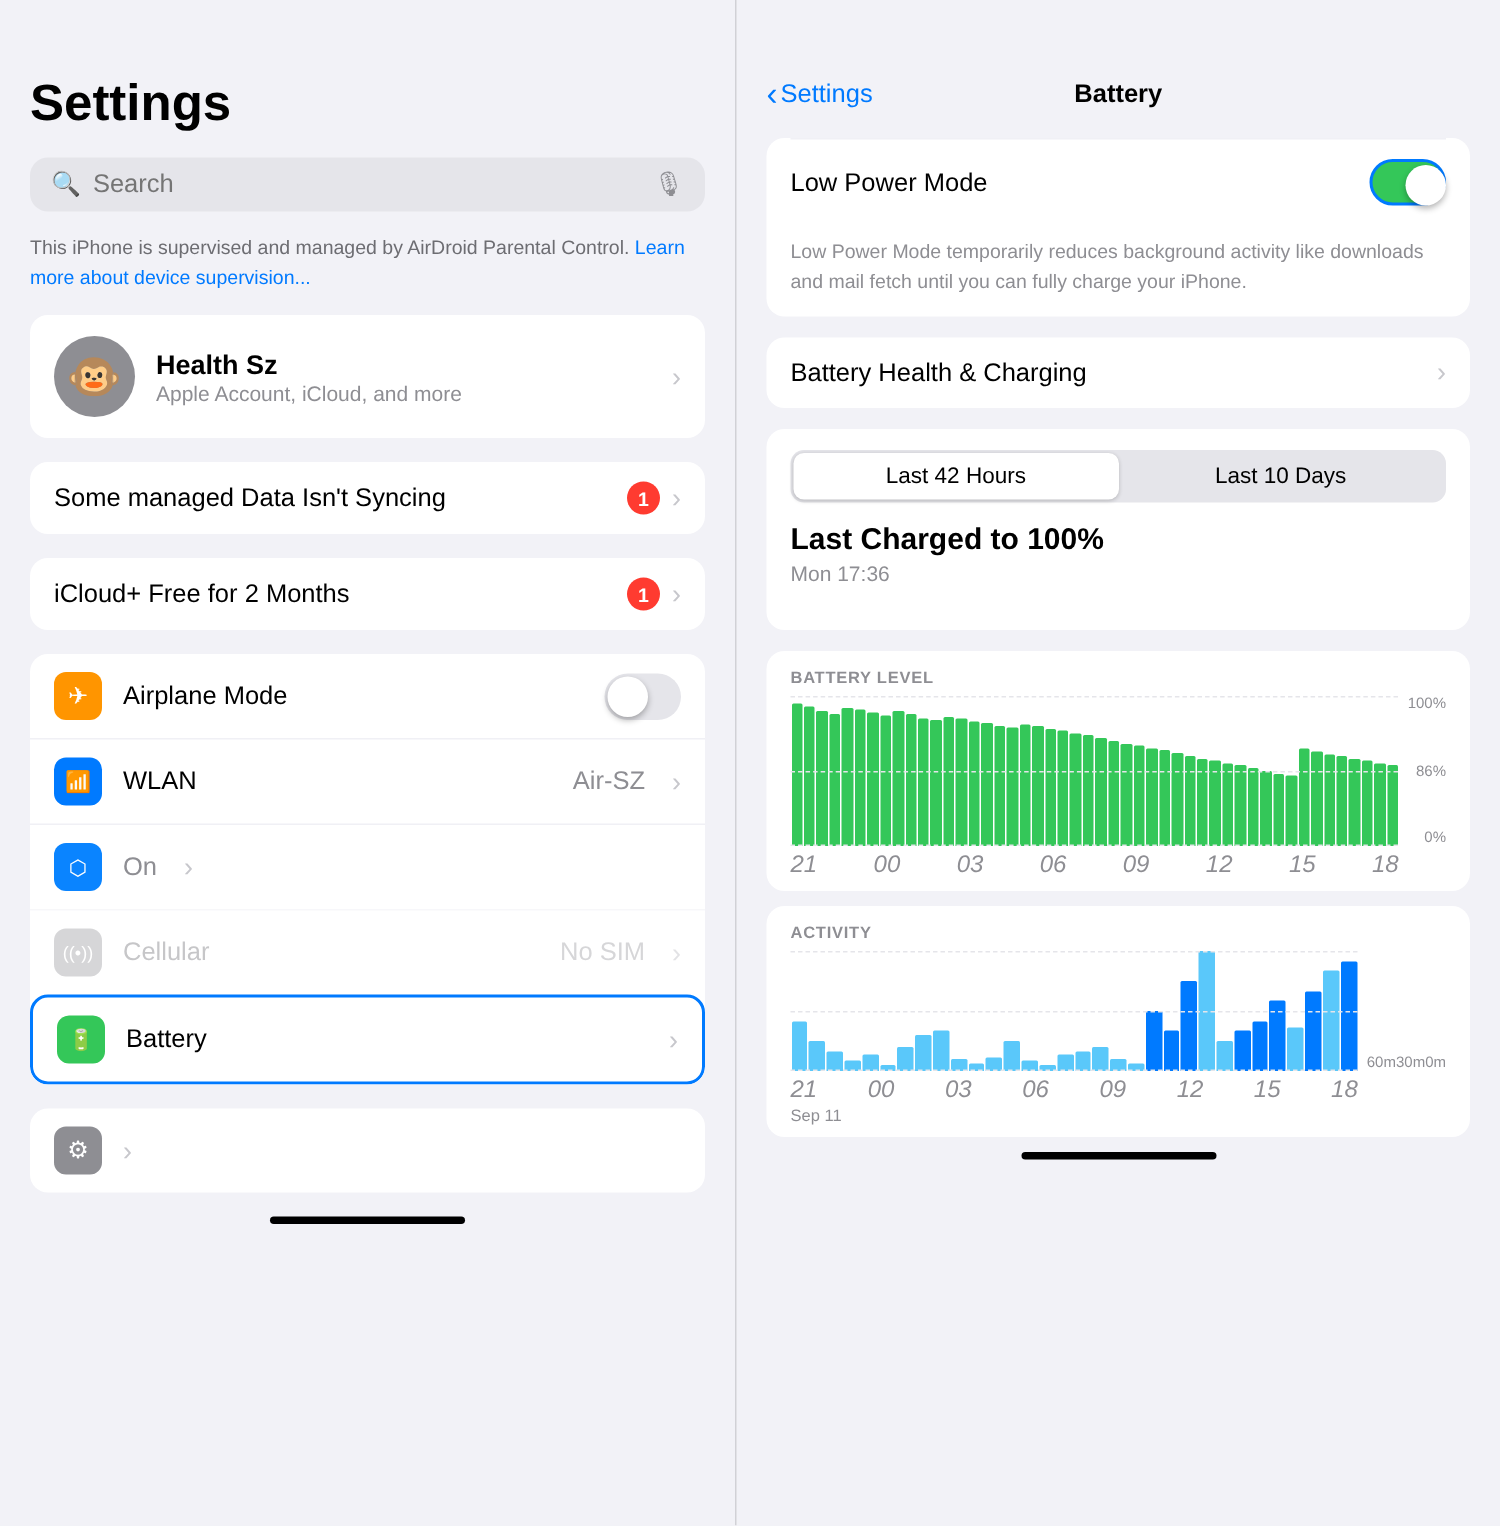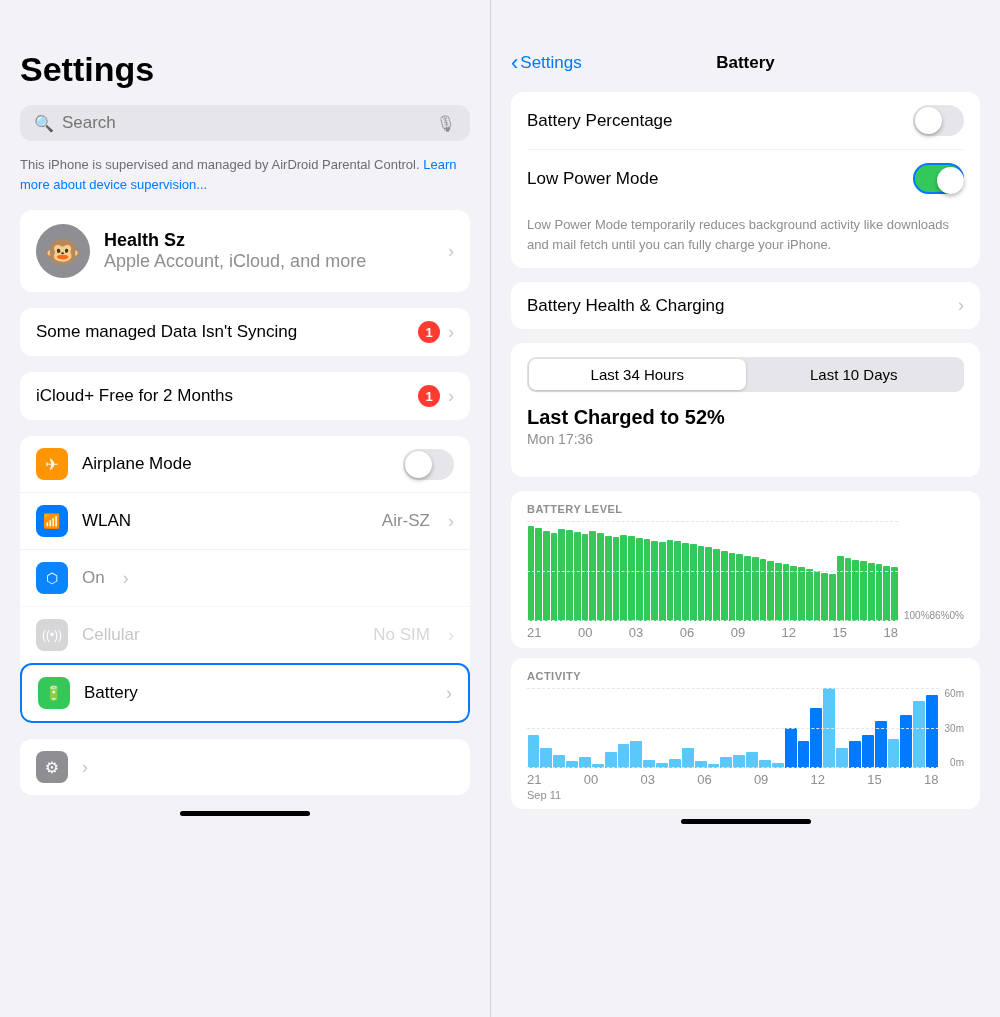--- a/index.html
+++ b/index.html
@@ -91,21 +91,21 @@
       flex: 1;
     }
 
     .profile-name {
       font-size: 18px;
       font-weight: 600;
       color: #000;
     }
 
     .profile-sub {
-      font-size: 18px;
+      font-size: 14px;
       color: #8e8e93;
     }
 
     .chevron {
       color: #c7c7cc;
       font-size: 18px;
     }
 
     .list-row {
       display: flex;
@@ -387,22 +387,23 @@
     }
 
     .chart-x-labels {
       display: flex;
       justify-content: space-between;
       margin-top: 4px;
       padding-left: 0px;
     }
 
     .chart-x-label {
-      font-size: 13px;
+      font-size: 16px;
       color: #8e8e93;
+      font-style: italic;
     }
 
     .bar-cyan {
       background: #5ac8fa;
       flex: 1;
       margin: 0 0.5px;
       border-radius: 1px 1px 0 0;
     }
 
     .bar-blue-dark {
@@ -536,45 +537,41 @@
     <div class="back-btn">
       <span style="font-size:22px;font-weight:300;">‹</span>
       <span>Settings</span>
     </div>
     <div class="right-title">Battery</div>
   </div>
 
   <div class="right-content">
 
     <div class="setting-card">
-      <div class="setting-row">
-        <span class="setting-label">Battery Percentage</span>
-        <div class="toggle"></div>
-      </div>
       <div class="divider"></div>
       <div class="setting-row">
         <span class="setting-label">Low Power Mode</span>
         <div class="toggle on" style="border:2px solid #007aff;"></div>
       </div>
       <div class="low-power-description">Low Power Mode temporarily reduces background activity like downloads and mail fetch until you can fully charge your iPhone.</div>
     </div>
 
     <div class="setting-card">
       <div class="battery-health-row">
         <span class="setting-label">Battery Health &amp; Charging</span>
         <span class="chevron">›</span>
       </div>
     </div>
 
     <div class="setting-card" style="padding:14px 16px;">
       <div class="time-tabs">
-        <div class="time-tab active">Last 34 Hours</div>
+        <div class="time-tab active">Last 42 Hours</div>
         <div class="time-tab">Last 10 Days</div>
       </div>
-      <div class="charged-title">Last Charged to 52%</div>
+      <div class="charged-title">Last Charged to 100%</div>
       <div class="charged-sub">Mon 17:36</div>
     </div>
 
     <div class="chart-container">
       <div class="chart-section-label">BATTERY LEVEL</div>
       <div style="display:flex;align-items:flex-start;">
         <div style="flex:1;position:relative;">
           <div style="display:flex;align-items:flex-end;height:100px;position:relative;">
 
             <div class="grid-lines">
@@ -636,21 +633,21 @@
             <span class="chart-x-label">21</span>
             <span class="chart-x-label">00</span>
             <span class="chart-x-label">03</span>
             <span class="chart-x-label">06</span>
             <span class="chart-x-label">09</span>
             <span class="chart-x-label">12</span>
             <span class="chart-x-label">15</span>
             <span class="chart-x-label">18</span>
           </div>
         </div>
-        <div style="display:flex;flex-direction:row;justify-content:space-between;height:100px;margin-left:6px;align-items:flex-end;">
+        <div style="display:flex;flex-direction:column;justify-content:space-between;height:100px;margin-left:6px;align-items:flex-end;">
           <span class="chart-y-label">100%</span>
           <span class="chart-y-label">86%</span>
           <span class="chart-y-label">0%</span>
         </div>
       </div>
     </div>
 
     <div class="chart-container">
       <div class="chart-section-label">ACTIVITY</div>
       <div style="display:flex;align-items:flex-start;">
@@ -699,21 +696,21 @@
             <span class="chart-x-label">00</span>
             <span class="chart-x-label">03</span>
             <span class="chart-x-label">06</span>
             <span class="chart-x-label">09</span>
             <span class="chart-x-label">12</span>
             <span class="chart-x-label">15</span>
             <span class="chart-x-label">18</span>
           </div>
           <div style="font-size:11px;color:#8e8e93;margin-top:2px;">Sep 11</div>
         </div>
-        <div style="display:flex;flex-direction:column;justify-content:space-between;height:80px;margin-left:6px;align-items:flex-end;">
+        <div style="display:flex;flex-direction:row;justify-content:space-between;height:80px;margin-left:6px;align-items:flex-end;">
           <span class="chart-y-label">60m</span>
           <span class="chart-y-label">30m</span>
           <span class="chart-y-label">0m</span>
         </div>
       </div>
     </div>
 
   </div>
 
   <div class="home-indicator"></div>

